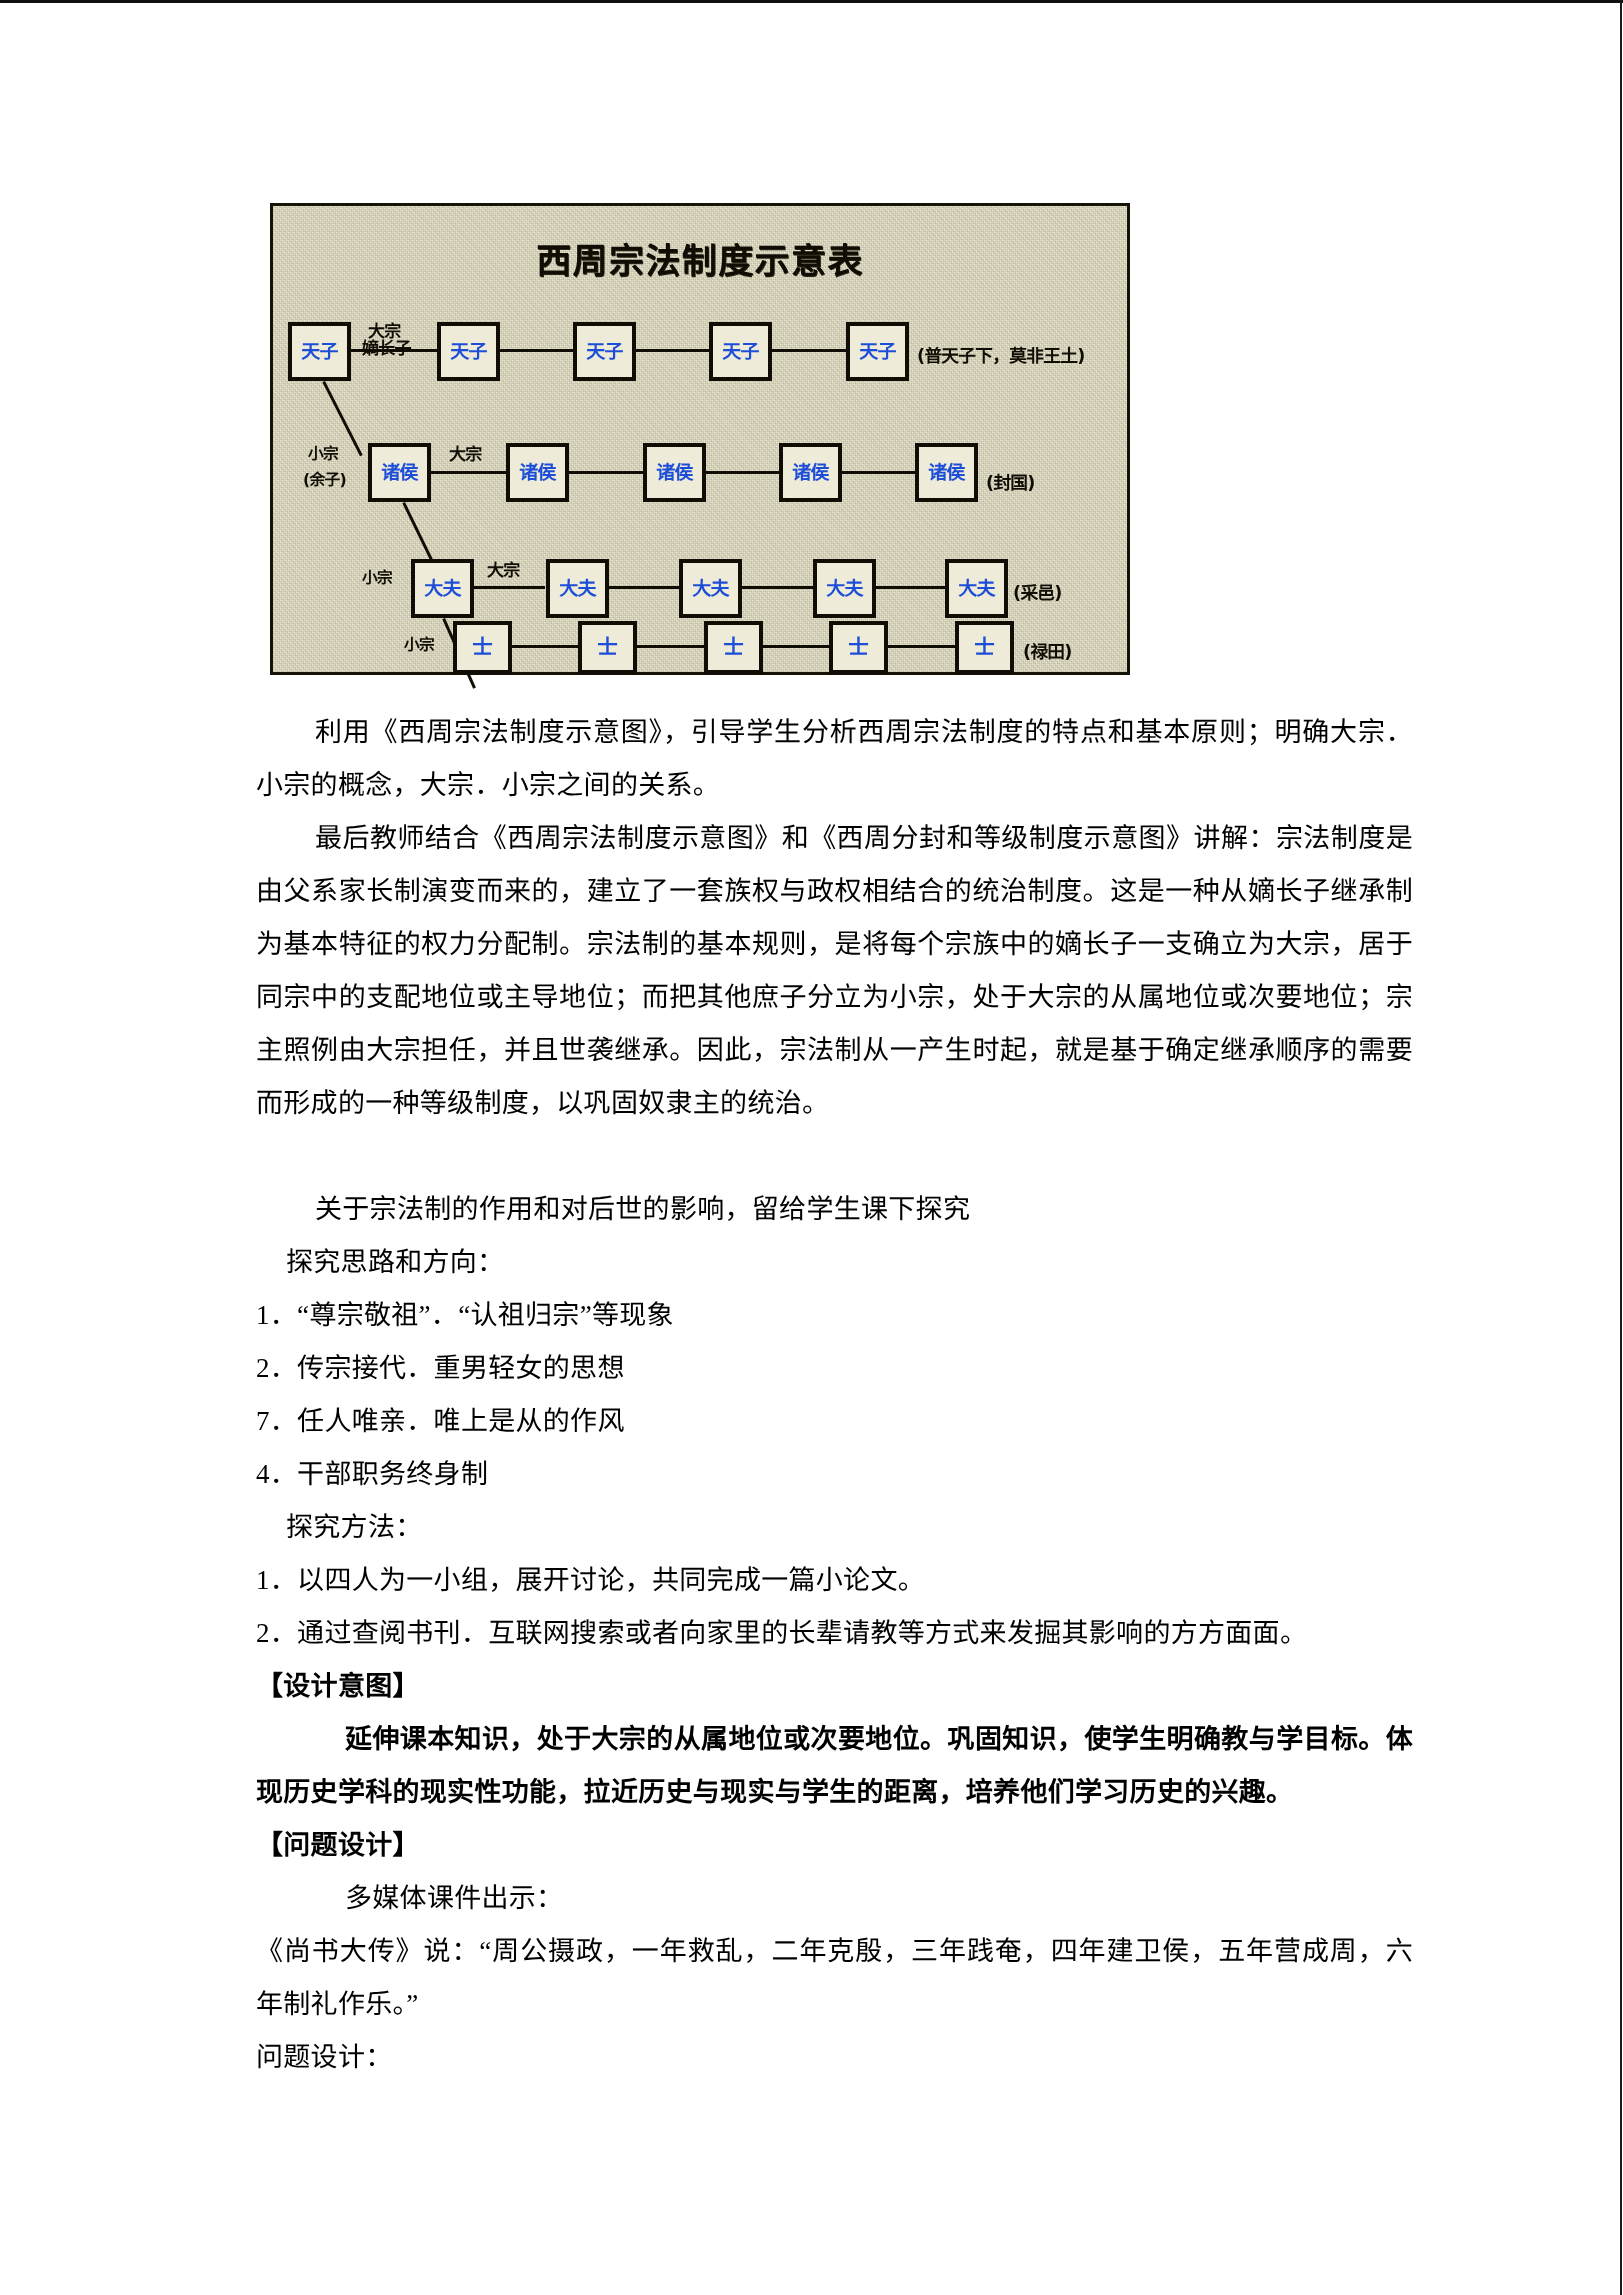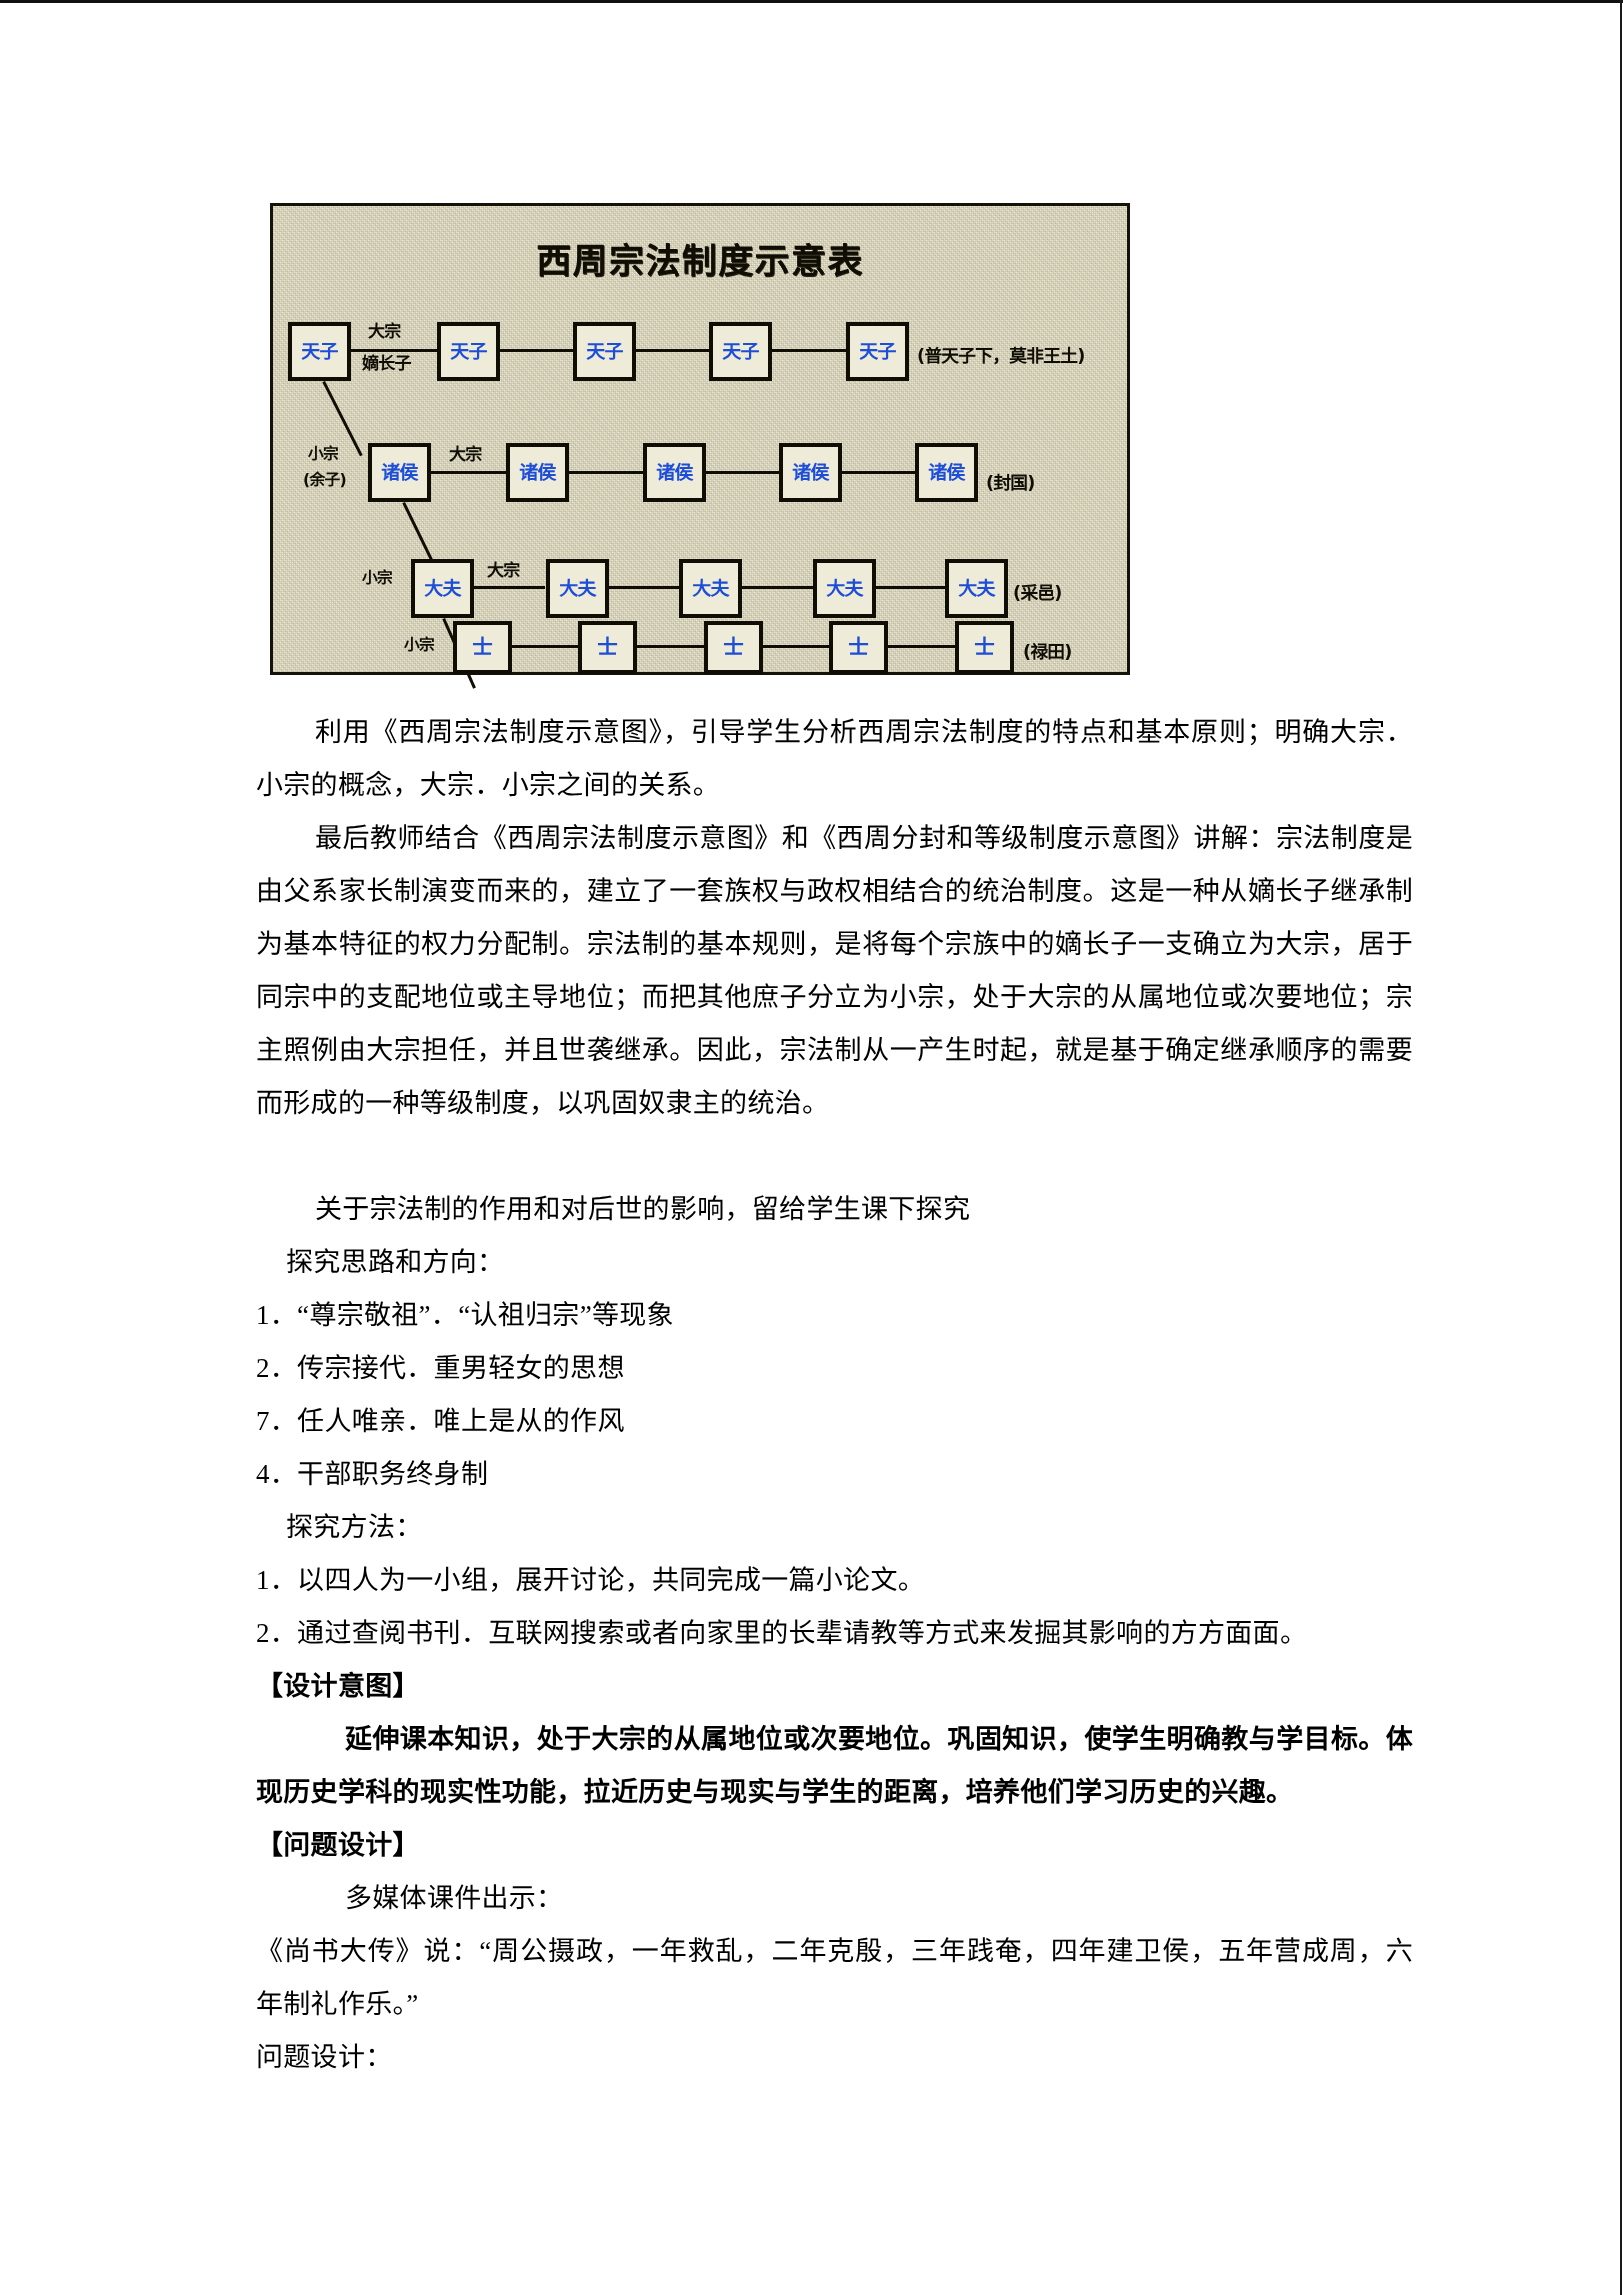--- a/index.html
+++ b/index.html
@@ -157,21 +157,21 @@
         <div class="hline" style="left:78px; top:143px; width:86px;"></div>
         <div class="node n2" style="left:164px; top:116px; width:63px; height:59px;">天子</div>
         <div class="hline" style="left:226px; top:143px; width:74px;"></div>
         <div class="node n2" style="left:300px; top:116px; width:63px; height:59px;">天子</div>
         <div class="hline" style="left:363px; top:143px; width:74px;"></div>
         <div class="node n2" style="left:436px; top:116px; width:63px; height:59px;">天子</div>
         <div class="hline" style="left:499px; top:143px; width:74px;"></div>
         <div class="node n2" style="left:573px; top:116px; width:63px; height:59px;">天子</div>
 
         <div class="fig-label" style="left:95px; top:117px;">大宗</div>
-        <div class="fig-label" style="left:89px; top:149px;">嫡长子</div>
+        <div class="fig-label" style="left:89px; top:134px;">嫡长子</div>
         <div class="fig-note" style="left:644px; top:135px;">(普天子下，莫非王土)</div>
 
         <div class="dline" style="left:52px; top:175px; width:83px; transform:rotate(63deg);"></div>
 
         <div class="fig-label small" style="left:35px; top:240px;">小宗</div>
         <div class="fig-label small" style="left:30px; top:266px;">(余子)</div>
 
         <div class="node n2" style="left:95px; top:237px; width:63px; height:59px;">诸侯</div>
         <div class="hline" style="left:158px; top:265px; width:75px;"></div>
         <div class="node n2" style="left:233px; top:237px; width:63px; height:59px;">诸侯</div>

